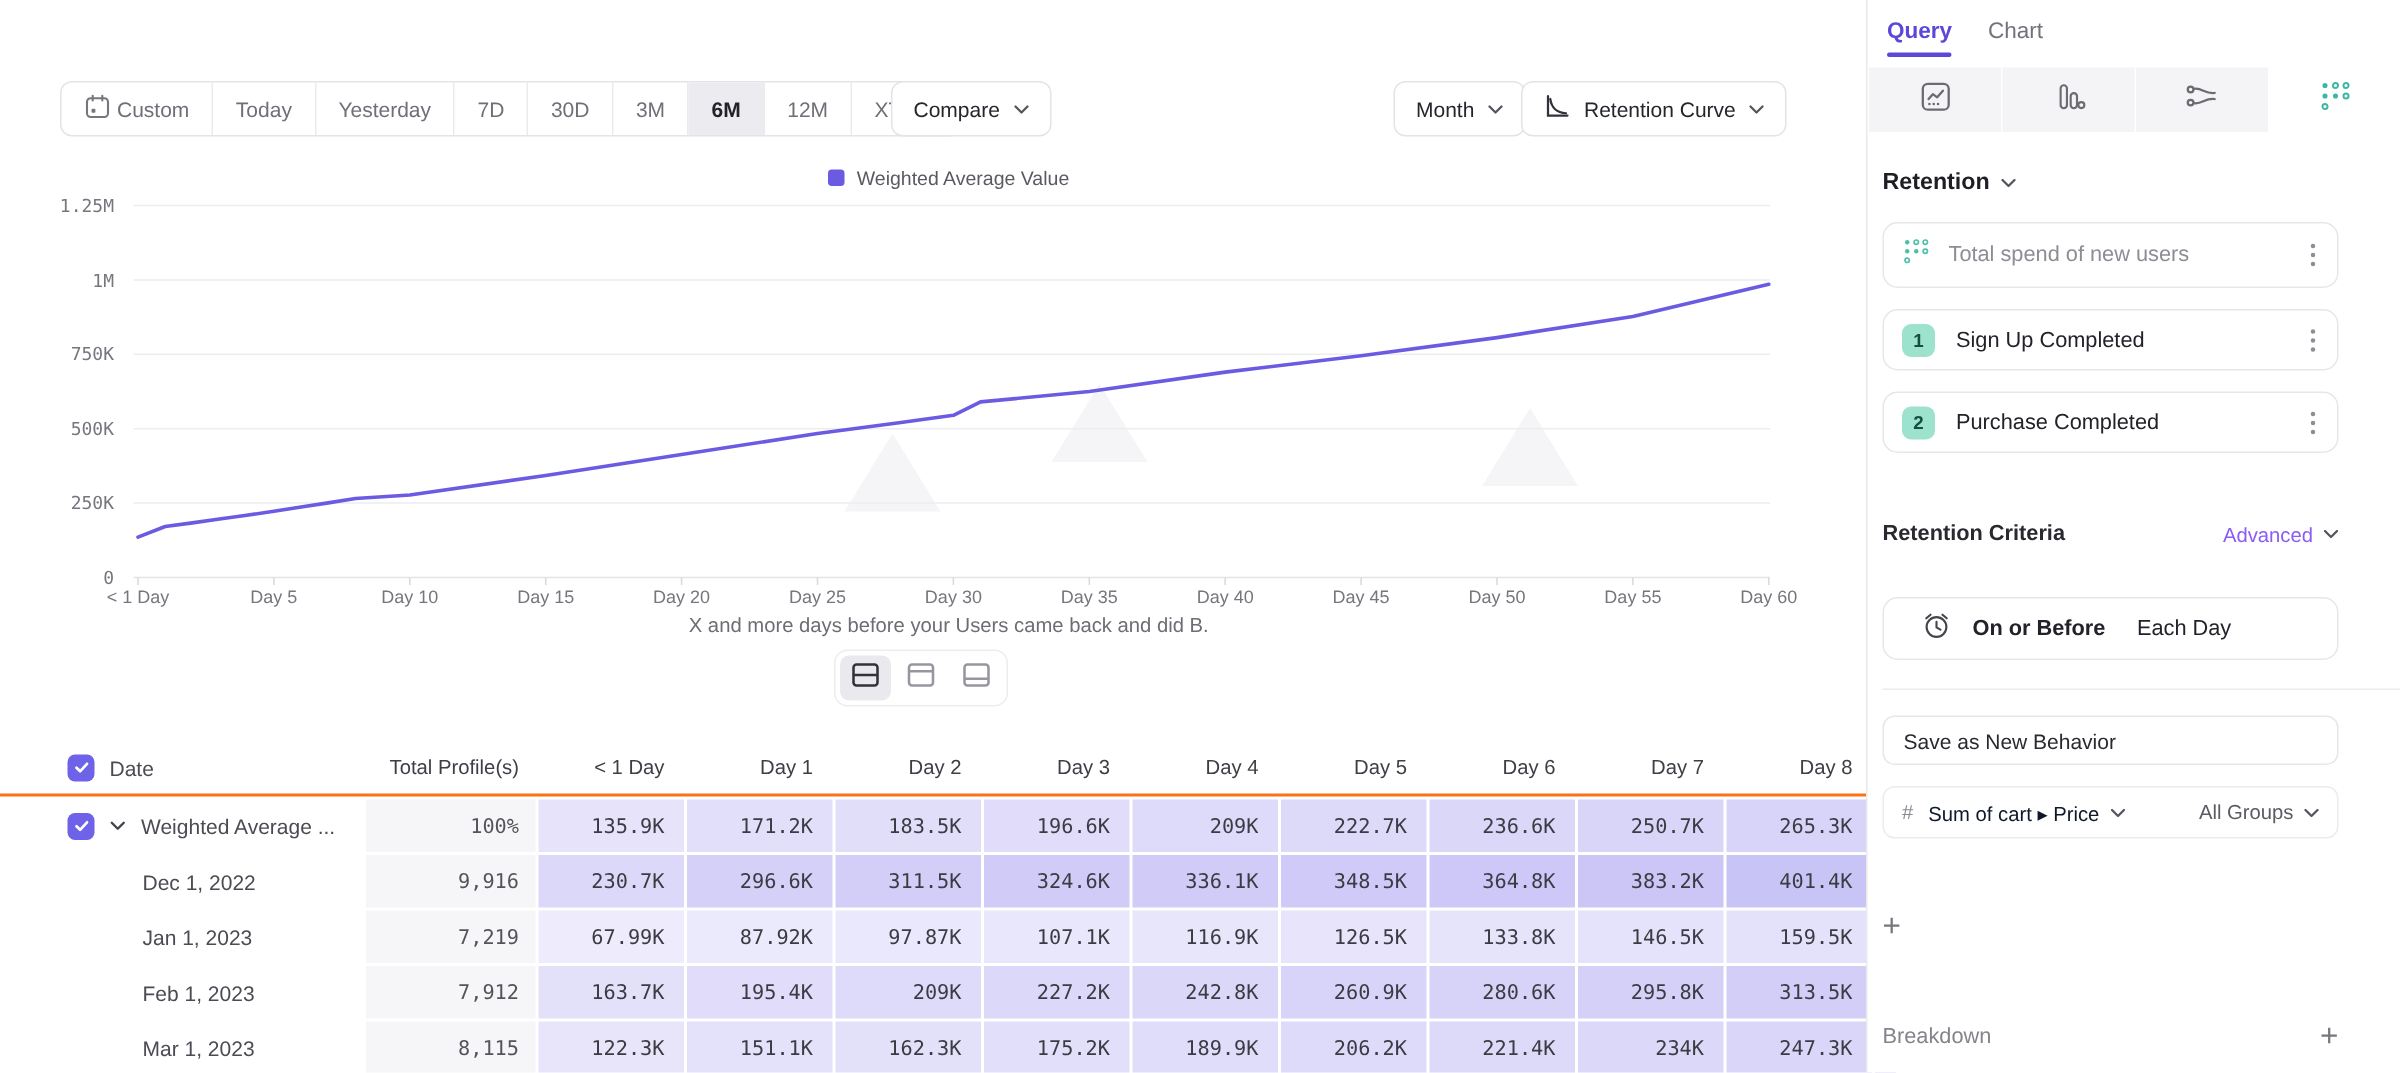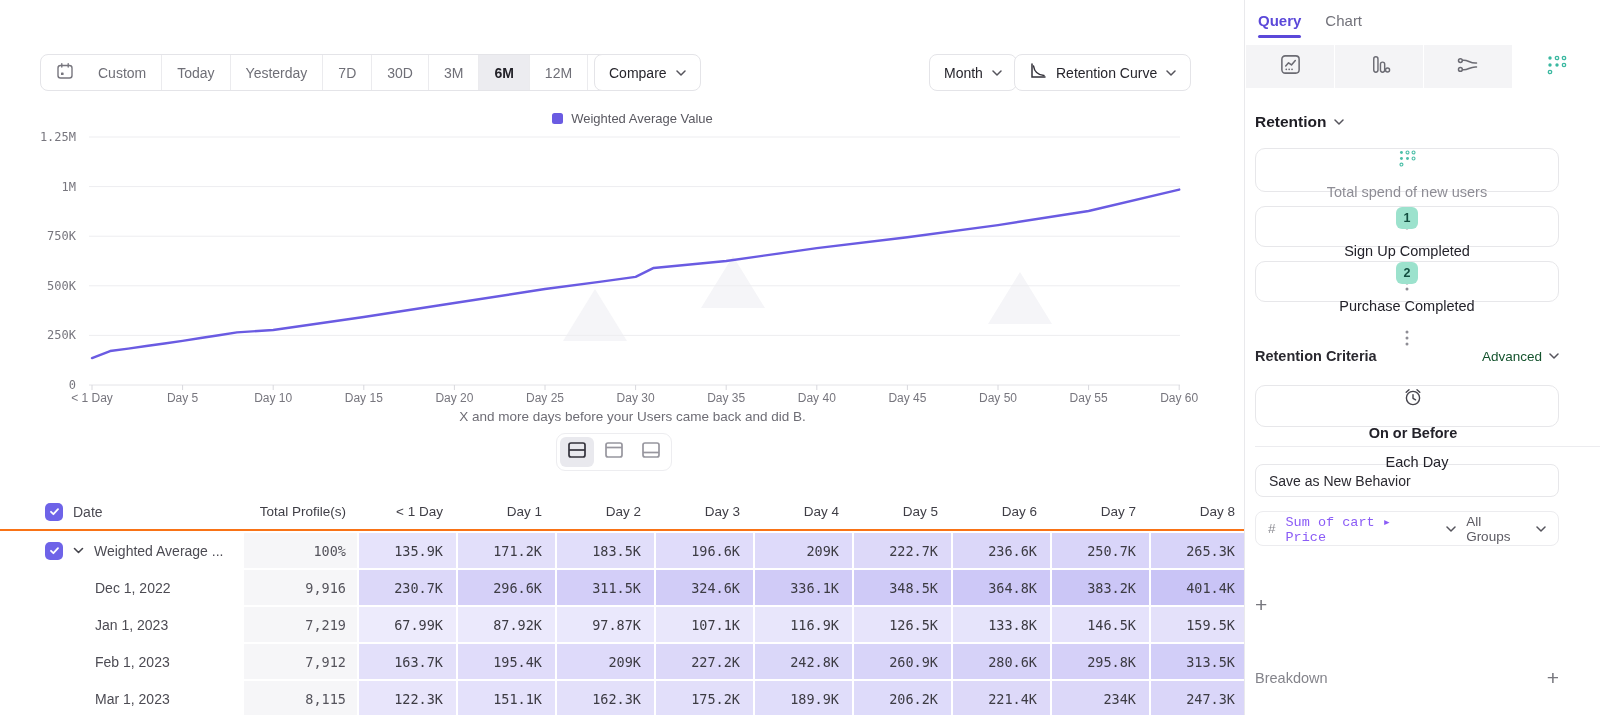--- a/index.html
+++ b/index.html
@@ -3,21 +3,21 @@
 <meta charset="utf-8">
 <style>
   * { margin:0; padding:0; box-sizing:border-box; }
   html,body { width:1600px; height:715px; overflow:hidden; background:#fff;
     font-family:"Liberation Sans", sans-serif; color:#2b2a31; }
   .app { position:relative; width:1600px; height:715px; background:#fff; }
 
   
   .seg { position:absolute; left:40px; top:54px; height:37px; display:flex; align-items:stretch;
     border:1px solid #e4e4e8; border-radius:8px; background:#fff; overflow:hidden; }
-  .seg-item { display:flex; align-items:center; gap:24px; padding:0 15px; font-size:14px;
+  .seg-item { display:flex; align-items:center; gap:4px; padding:0 15px; font-size:14px;
     color:#6f6f77; border-right:1px solid #ebebee; cursor:pointer; white-space:nowrap; }
   .seg-item:last-child { border-right:none; }
   .seg-item.active { background:#ececf0; color:#232229; font-weight:700; }
   .btn { position:absolute; top:54px; height:37px; display:flex; align-items:center; gap:9px;
     border:1px solid #e4e4e8; border-radius:8px; background:#fff; padding:0 14px;
     font-size:14px; color:#26252c; font-weight:500; cursor:pointer; }
   .chev { display:inline-block; }
   .chev svg { display:block; }
 
   
@@ -67,42 +67,42 @@
   .tab.active:after { content:""; position:absolute; left:0; right:0; bottom:0; height:3px;
     border-radius:2px; background:#5b48d9; }
   .report-row { position:absolute; top:45px; left:1px; width:355px; height:43px; display:flex; }
   .report-btn { flex:1; display:flex; align-items:center; justify-content:center;
     background:#f4f4f6; border-right:1px solid #fff; cursor:pointer; }
   .report-btn.active { background:#fff; border-right:none; }
   .side-content { position:absolute; top:105px; left:10px; width:304px; }
   .section-head { margin-top:8px; display:flex; align-items:center; gap:8px;
     font-size:15.5px; font-weight:700; color:#1f1e25; cursor:pointer; }
   .card { border:1px solid #e7e7ea; border-radius:10px; background:#fff;
-    display:flex; align-items:center; padding:0 12px;flex-direction:column; }
+    display:flex; align-items:center; padding:0 12px; }
   .behavior-card { margin-top:17px; height:44px; gap:12px; }
   .behavior-title { flex:1; font-size:14.5px; color:#8e8d95; }
   .step-card { margin-top:14px; height:41px; gap:14px; }
   .step-num { width:22px; height:22px; border-radius:6px; display:flex; align-items:center;
     justify-content:center; font-size:12.5px; font-weight:700; color:#134f41; flex:none; }
   .step-label { flex:1; font-size:14.5px; color:#23222a; font-weight:500; }
   .kebab { display:flex; align-items:center; cursor:pointer; padding:2px; }
   .criteria-head { margin-top:46px; display:flex; align-items:center; }
   .criteria-title { flex:1; font-size:14.5px; font-weight:700; color:#2a2930; }
-  .criteria-mode { display:flex; align-items:center; gap:7px; font-size:13.5px; color:#14532d; cursor:pointer; }
-  .criteria-card { margin-top:21px; height:42px; gap:13px;padding-left:24px; }
+  .criteria-mode { display:flex; align-items:center; gap:7px; font-size:13.5px; color:#8b5cf6; cursor:pointer; }
+  .criteria-card { margin-top:34px; height:42px; gap:13px;padding-left:24px; }
   .cond { font-size:14.5px; font-weight:600; color:#23222a; cursor:pointer; }
   .period { font-size:14.5px; color:#23222a; margin-left:8px; cursor:pointer; }
   .divider { margin-top:19px; height:1px; background:#ececef; width:346px; }
   .save-box { margin-top:17px; height:33px; border:1px solid #e7e7ea; border-radius:8px;
     display:flex; align-items:center; padding:0 13px; font-size:14px; font-weight:500;
     color:#2a2930; cursor:pointer; }
   .measure-row { margin-top:14px; height:35px; border:1px solid #ececef; border-radius:8px;
     display:flex; align-items:center; padding:0 12px; gap:10px; }
   .measure-hash { font-size:13.5px; color:#8a8a91; }
-  .measure-label { font-size:13.5px; color:#8b5cf6; display:flex; align-items:center; gap:7px; cursor:pointer;font-family:Liberation Mono, monospace; }
+  .measure-label { font-size:13.5px; color:#0f172a; display:flex; align-items:center; gap:7px; cursor:pointer; }
   .measure-group { margin-left:auto; font-size:13.5px; color:#5c5b63; display:flex;
     align-items:center; gap:7px; cursor:pointer; }
   .add-row { display:flex; align-items:center; }
   .add-row .lbl { flex:1; font-size:14.5px; color:#84848b; }
   .plus { font-size:21px; font-weight:300; color:#77777e; cursor:pointer; line-height:1; }
   .filter-row { margin-top:48px; }
   .breakdown-row { margin-top:52px; }
 </style>
 </head>
 <body>

